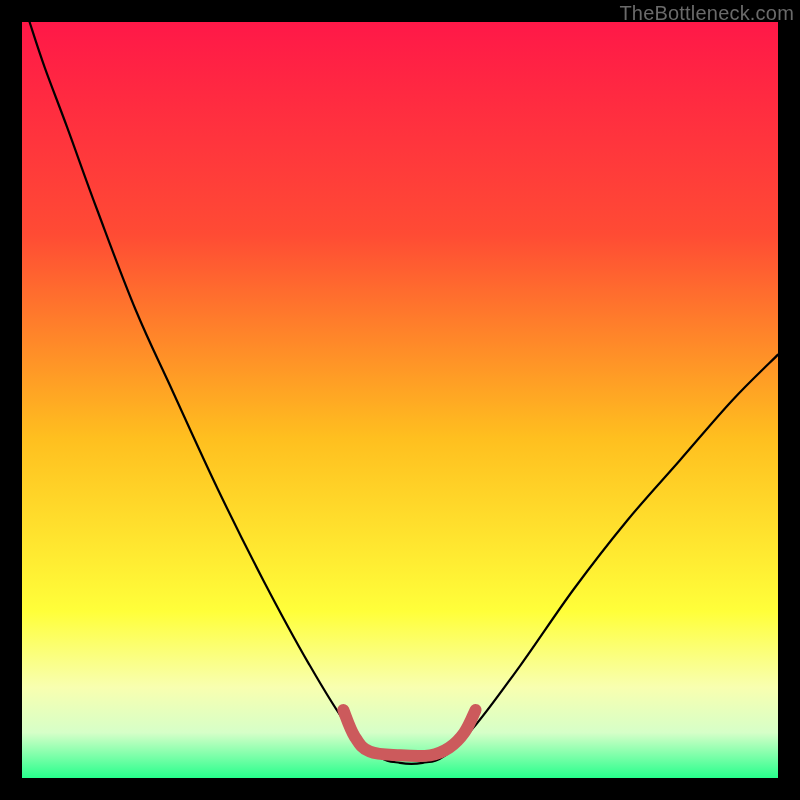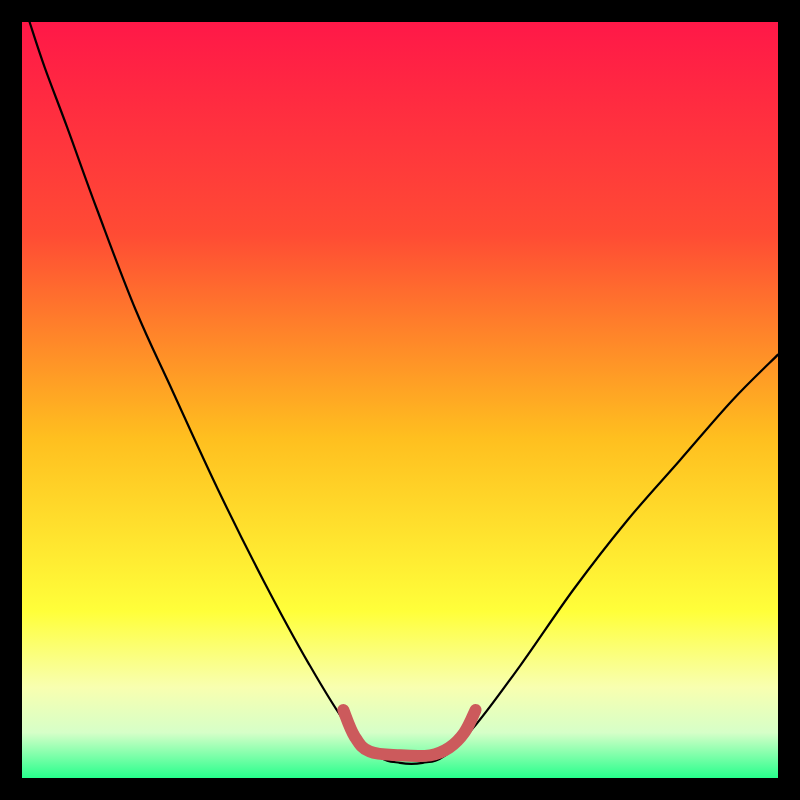--- a/index.html
+++ b/index.html
@@ -54,13 +54,14 @@
             <stop offset="100%" stop-color="#27ff8c"></stop>
           </linearGradient>
       </defs>
       <rect id="bg-rect" x="0" y="0" width="756" height="756" fill="url(#bg-grad)"></rect>
       <g id="series-group">
           <path d="M 7.5600000000000005 0 C 10.281600000000001 8.164800000000001, 15.876000000000001 26.30880000000001, 22.68 45.360000000000014 C 29.483999999999998 64.41120000000002, 35.8344 79.98480000000004, 45.36 105.84000000000003 C 54.8856 131.69520000000003, 63.35280000000001 156.3408, 75.60000000000001 189 C 87.8472 221.6592, 99.79199999999999 254.62080000000003, 113.39999999999999 287.28000000000003 C 127.008 319.9392, 136.2312 337.7808, 151.20000000000002 370.44 C 166.16880000000003 403.0992, 180.2304 434.69999999999993, 196.56 468.71999999999997 C 212.8896 502.74, 225.59040000000002 528.1416, 241.92000000000002 559.44 C 258.24960000000004 590.7384000000001, 272.31120000000004 616.7448, 287.28000000000003 642.6 C 302.2488 668.4552, 312.8328 686.7504, 325.08 703.08 C 337.32719999999995 719.4096000000001, 345.7944 726.5160000000001, 355.32 733.32 C 364.8456 740.124, 369.8352 739.5192, 378 740.88 C 386.1648 742.2408, 392.5152 742.2408, 400.68 740.88 C 408.8448 739.5192, 413.8344 740.124, 423.36 733.32 C 432.8856 726.5160000000001, 439.99199999999996 719.4096000000001, 453.59999999999997 703.08 C 467.20799999999997 686.7504, 481.2696 667.0944000000001, 498.96000000000004 642.6 C 516.6504 618.1056, 532.8288 592.8552, 551.88 567 C 570.9312 541.1448, 585.7488000000001 522.0935999999999, 604.8000000000001 498.96 C 623.8512000000001 475.8264, 638.6688 460.25280000000004, 657.72 438.48 C 676.7712 416.7072, 692.9496 397.0512, 710.64 378 C 728.3303999999999 358.9488, 747.8352 340.8048, 756 332.64" fill="none" stroke="#000000" stroke-width="2.2" stroke-linecap="round" stroke-linejoin="round"></path>
           <path d="M 321.3 687.96 C 323.3412 692.7228, 327.8772 706.9356, 332.64 714.42 C 337.40279999999996 721.9043999999999, 339.5952 726.1379999999999, 347.76 729.54 C 355.9248 732.942, 367.1136 732.6396000000001, 378 733.32 C 388.8864 734.0004, 399.39480000000003 734.6808000000001, 408.24 733.32 C 417.0852 731.9592, 421.0164 729.8424, 427.14 725.76 C 433.2636 721.6776, 437.4972 717.444, 442.26 710.64 C 447.02279999999996 703.836, 451.55879999999996 692.0424, 453.59999999999997 687.96" fill="none" stroke="#cc5a5c" stroke-width="12" stroke-linecap="round" stroke-linejoin="round"></path>
         </g>
     </svg>
   </div>
+  <div class="watermark">TheBottleneck.com</div>
 </div>
 
 </body></html>

